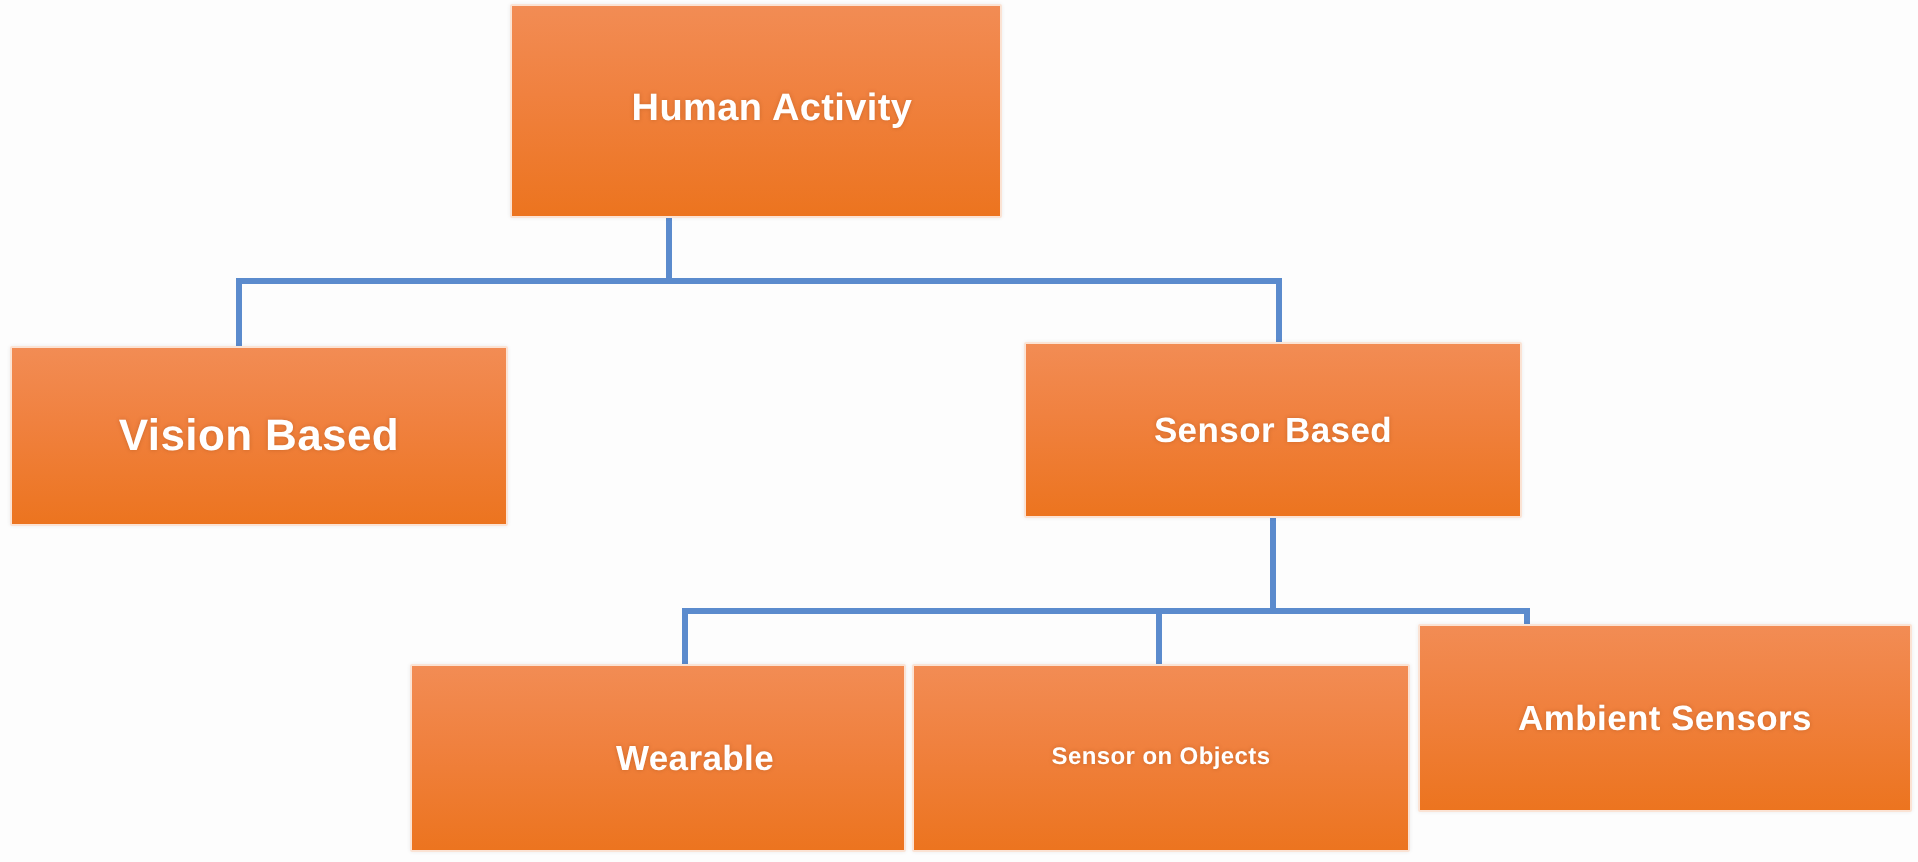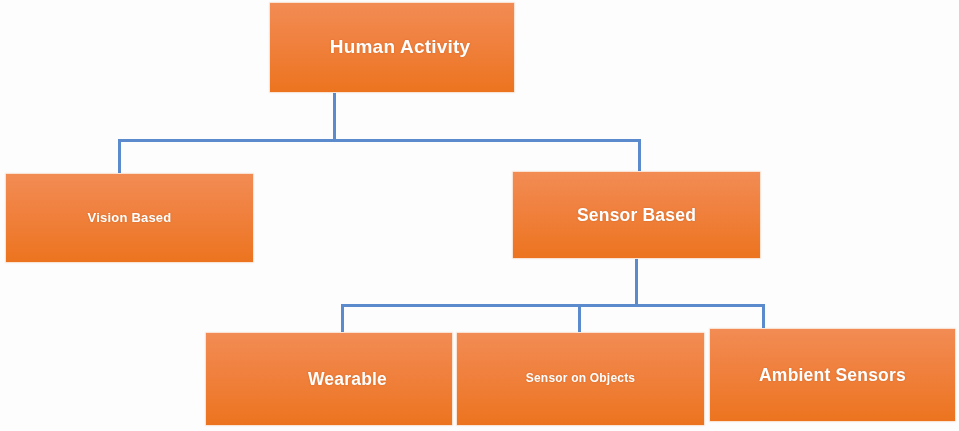--- a/index.html
+++ b/index.html
@@ -35,46 +35,46 @@
   .node-label {
     display: block;
     line-height: 1.28;
     letter-spacing: 0.2px;
     text-shadow: 0 0 2px rgba(120,50,10,0.28);
     padding: 0 8px;
     font-weight: 600;
   }
   
   #node-root {
-    left: 269px; top: 2px; width: 246px; height: 91px; padding-left: 16px;
+    left: 255px; top: 2px; width: 246px; height: 107px; padding-left: 16px;
   }
   #node-root .node-label { font-size: 19px; }
 
   #node-vision {
     left: 5px; top: 173px; width: 249px; height: 90px;
   }
-  #node-vision .node-label { font-size: 13px; }
+  #node-vision .node-label { font-size: 22px; }
 
   #node-sensor {
     left: 512px; top: 171px; width: 249px; height: 88px;
   }
   #node-sensor .node-label { font-size: 17.5px; }
 
   #node-wearable {
     left: 205px; top: 332px; width: 248px; height: 94px;
   }
   #node-wearable .node-label { font-size: 17.5px; margin-left: 37px; }
 
   #node-sensor-objects {
     left: 456px; top: 332px; width: 249px; height: 94px;
   }
   #node-sensor-objects .node-label { font-size: 12px; }
 
   #node-ambient {
-    left: 709px; top: 328px; width: 247px; height: 94px;
+    left: 709px; top: 312px; width: 247px; height: 94px;
   }
   #node-ambient .node-label { font-size: 17.5px; }
 
   
   .conn {
     position: absolute;
     background: #5b8bcd;
     z-index: 1;
   }
   .conn-v { width: 3px; }

